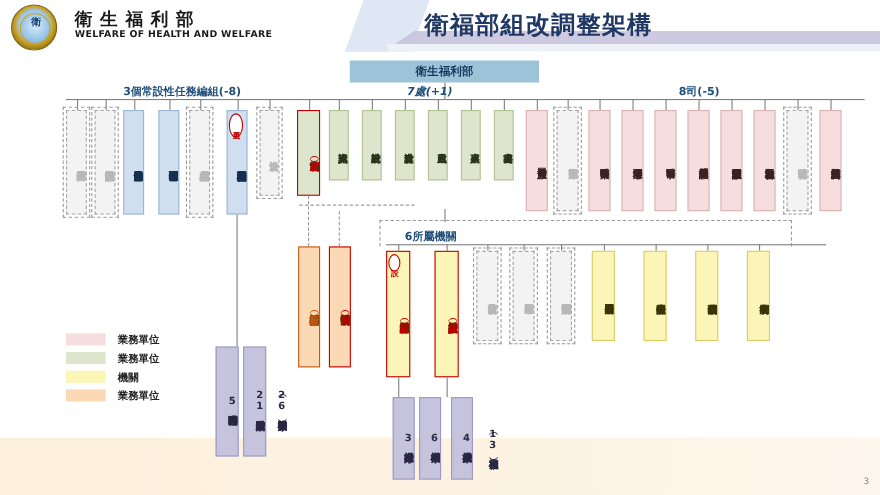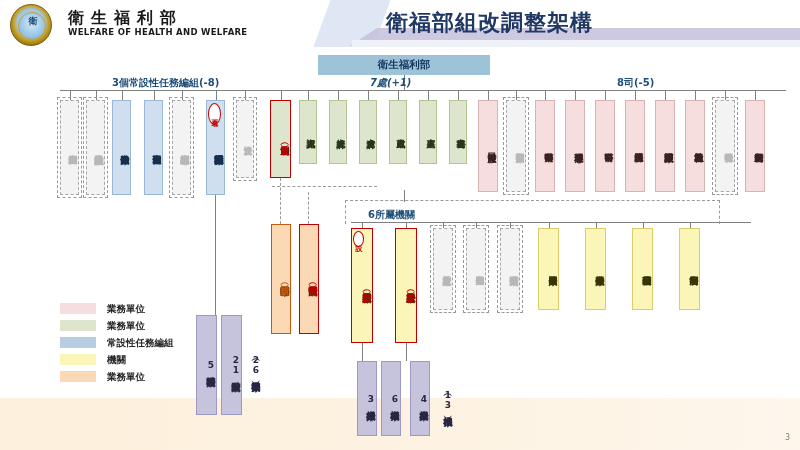--- a/index.html
+++ b/index.html
@@ -373,24 +373,20 @@
   <div class="legend">
     <div class="lg-row">
       <span class="lg-sw" style="background:#f6dede"></span>
       <span class="lg-tx">業務單位</span>
     </div>
     <div class="lg-row">
       <span class="lg-sw" style="background:#dde6cd"></span>
       <span class="lg-tx">業務單位</span>
     </div>
     <div class="lg-row">
-      <span class="lg-sw" style="background:#b8cce4"></span>
-      <span class="lg-tx">常設性任務編組</span>
-    </div>
-    <div class="lg-row">
       <span class="lg-sw" style="background:#fbf5b7"></span>
       <span class="lg-tx">機關</span>
     </div>
     <div class="lg-row">
       <span class="lg-sw" style="background:#fbd9b5"></span>
       <span class="lg-tx">業務單位</span>
     </div>
   </div>
 
   <div class="page-no">3</div>

